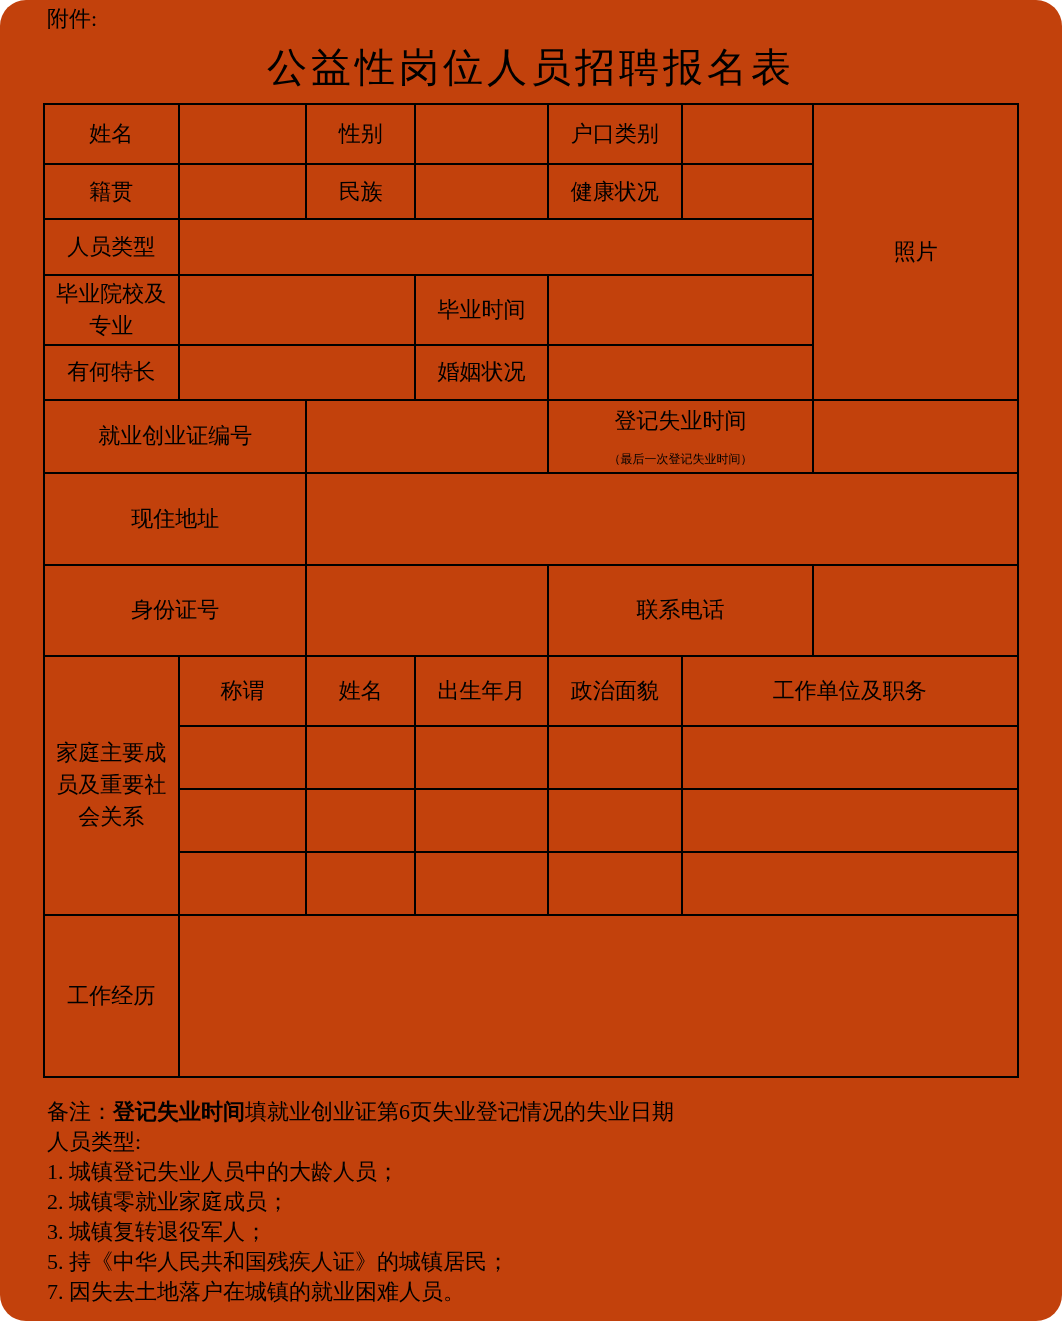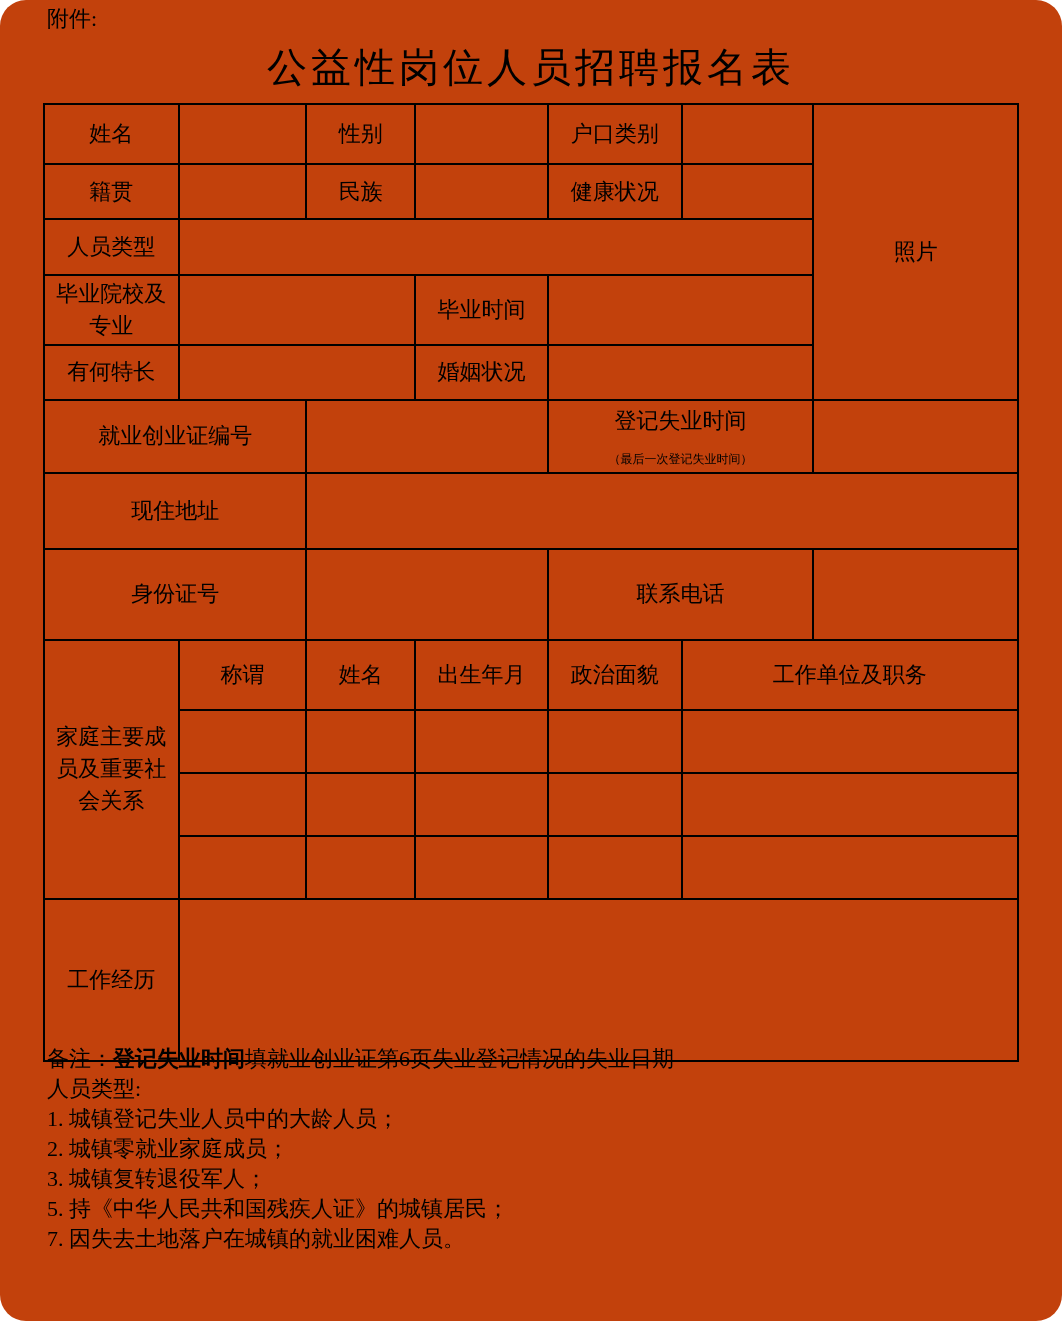--- a/index.html
+++ b/index.html
@@ -52,37 +52,37 @@
     line-height: 1.45;
     overflow: hidden;
   }
   table.form td.lbl { padding: 2px 2px; }
   tr.r1  { height: 60px; }
   tr.r2  { height: 55px; }
   tr.r3  { height: 56px; }
   tr.r4  { height: 56px; margin-top: 36px; }
   tr.r5  { height: 55px; }
   tr.r6  { height: 73px; }
-  tr.r7  { height: 76px; margin-left: 46px; }
+  tr.r7  { height: 92px; margin-left: 46px; }
   tr.r8  { height: 91px; }
   tr.r9  { height: 70px; }
   tr.r10 { height: 63px; }
   tr.r11 { height: 63px; }
   tr.r12 { height: 63px; }
   tr.r13 { height: 162px; }
   td .sub {
     display: block;
     font-size: 12px;
     line-height: 1.3;
     margin-top: 15px;
     white-space: nowrap;
   }
   .notes {
     position: absolute;
-    top: 1044px;
+    top: 1097px;
     left: 47px;
     width: 975px;
     font-size: 22px;
     line-height: 30px;
   }
   .note-line { white-space: nowrap; }
   .note-line b { font-weight: bold; }
 </style>
 </head>
 <body>

